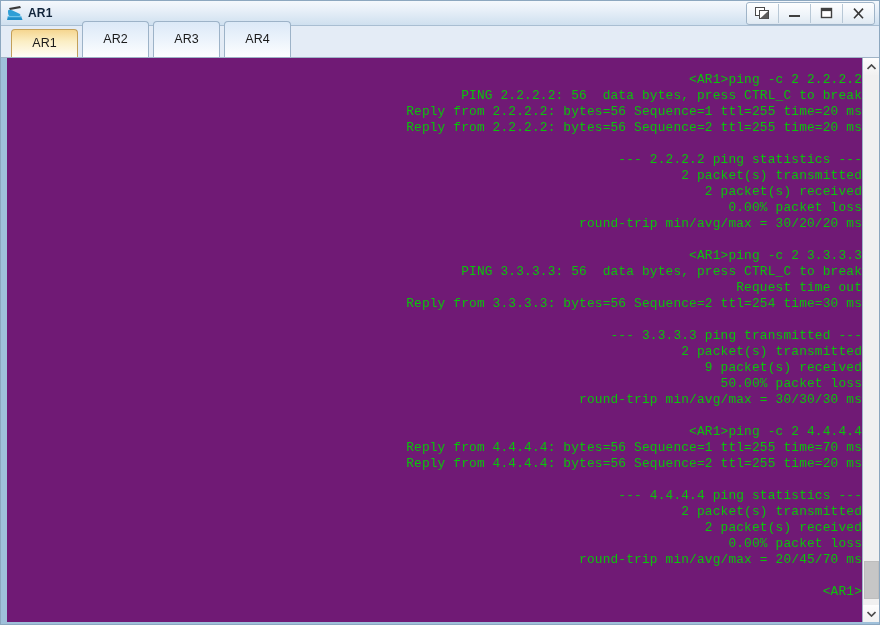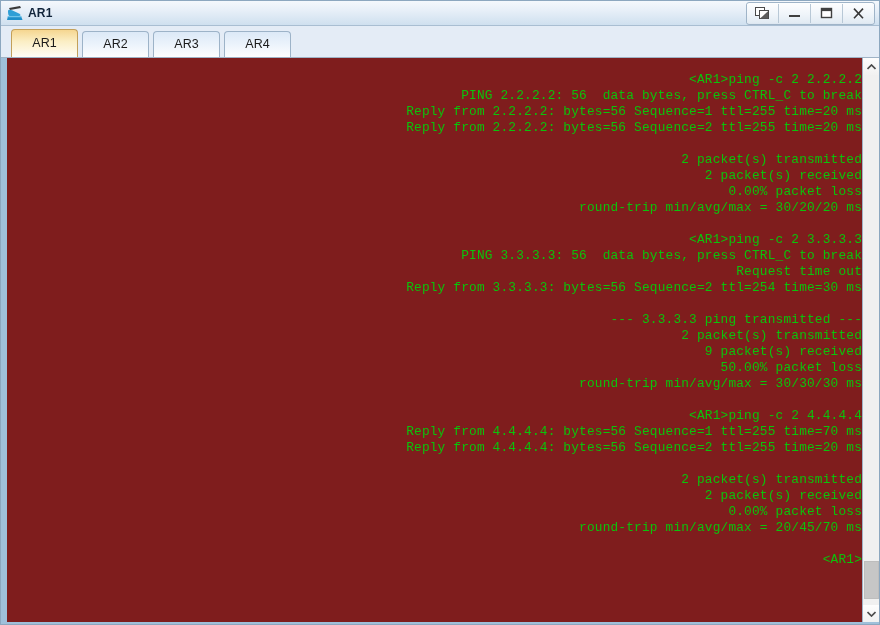--- a/index.html
+++ b/index.html
@@ -81,21 +81,21 @@
     box-sizing: border-box;
     background: #e4ecf6;
     border-bottom: 1px solid #9fb3c6;
     padding-left: 10px;
     display: flex;
     align-items: flex-end;
   }
   .tab {
     position: relative;
     min-width: 67px;
-    height: 26px;
+    height: 36px;
     margin-right: 4px;
     box-sizing: border-box;
     border: 1px solid #9db3c8;
     border-bottom: none;
     border-radius: 4px 4px 0 0;
     background: linear-gradient(180deg, #dce9f7 0%, #eaf2fb 45%, #fdfeff 100%);
     display: flex;
     align-items: center;
     justify-content: center;
     font-size: 12.5px;
@@ -119,21 +119,21 @@
     box-sizing: border-box;
     background: #000000;
     border-left: 6px solid #9fc0da;
     border-right: 1px solid #7f96ad;
     border-bottom: 4px solid #9fc0da;
     display: flex;
   }
   .term-inner {
     position: relative;
     flex: 1 1 auto;
-    background: #7f1d1d;
+    background: #701a75;
     overflow: hidden;
     padding-left: 2px;
   }
   .term-pad {
     position: absolute;
     left: 0; top: 0; right: 0; bottom: 0;
     padding: 14px 0 0 6px;
     box-sizing: border-box;
   }
   .term-line {
@@ -243,40 +243,42 @@
   </div>
 
   <div class="term-frame">
     <div class="term-inner">
       <div class="term-pad" id="term-pad">
           <div class="term-line">&lt;AR1&gt;ping -c 2 2.2.2.2</div>
           <div class="term-line">  PING 2.2.2.2: 56  data bytes, press CTRL_C to break</div>
           <div class="term-line">    Reply from 2.2.2.2: bytes=56 Sequence=1 ttl=255 time=20 ms</div>
           <div class="term-line">    Reply from 2.2.2.2: bytes=56 Sequence=2 ttl=255 time=20 ms</div>
           <div class="term-line">&nbsp;</div>
+          <div class="term-line">  --- 2.2.2.2 ping statistics ---</div>
           <div class="term-line">    2 packet(s) transmitted</div>
           <div class="term-line">    2 packet(s) received</div>
           <div class="term-line">    0.00% packet loss</div>
           <div class="term-line">    round-trip min/avg/max = 30/20/20 ms</div>
           <div class="term-line">&nbsp;</div>
           <div class="term-line">&lt;AR1&gt;ping -c 2 3.3.3.3</div>
           <div class="term-line">  PING 3.3.3.3: 56  data bytes, press CTRL_C to break</div>
           <div class="term-line">    Request time out</div>
           <div class="term-line">    Reply from 3.3.3.3: bytes=56 Sequence=2 ttl=254 time=30 ms</div>
           <div class="term-line">&nbsp;</div>
           <div class="term-line">  --- 3.3.3.3 ping transmitted ---</div>
           <div class="term-line">    2 packet(s) transmitted</div>
           <div class="term-line">    9 packet(s) received</div>
           <div class="term-line">    50.00% packet loss</div>
           <div class="term-line">    round-trip min/avg/max = 30/30/30 ms</div>
           <div class="term-line">&nbsp;</div>
           <div class="term-line">&lt;AR1&gt;ping -c 2 4.4.4.4</div>
           <div class="term-line">    Reply from 4.4.4.4: bytes=56 Sequence=1 ttl=255 time=70 ms</div>
           <div class="term-line">    Reply from 4.4.4.4: bytes=56 Sequence=2 ttl=255 time=20 ms</div>
           <div class="term-line">&nbsp;</div>
+          <div class="term-line">  --- 4.4.4.4 ping statistics ---</div>
           <div class="term-line">    2 packet(s) transmitted</div>
           <div class="term-line">    2 packet(s) received</div>
           <div class="term-line">    0.00% packet loss</div>
           <div class="term-line">    round-trip min/avg/max = 20/45/70 ms</div>
           <div class="term-line">&nbsp;</div>
           <div class="term-line">&lt;AR1&gt;</div>
         </div>
     </div>
 
     <div class="scrollbar">

